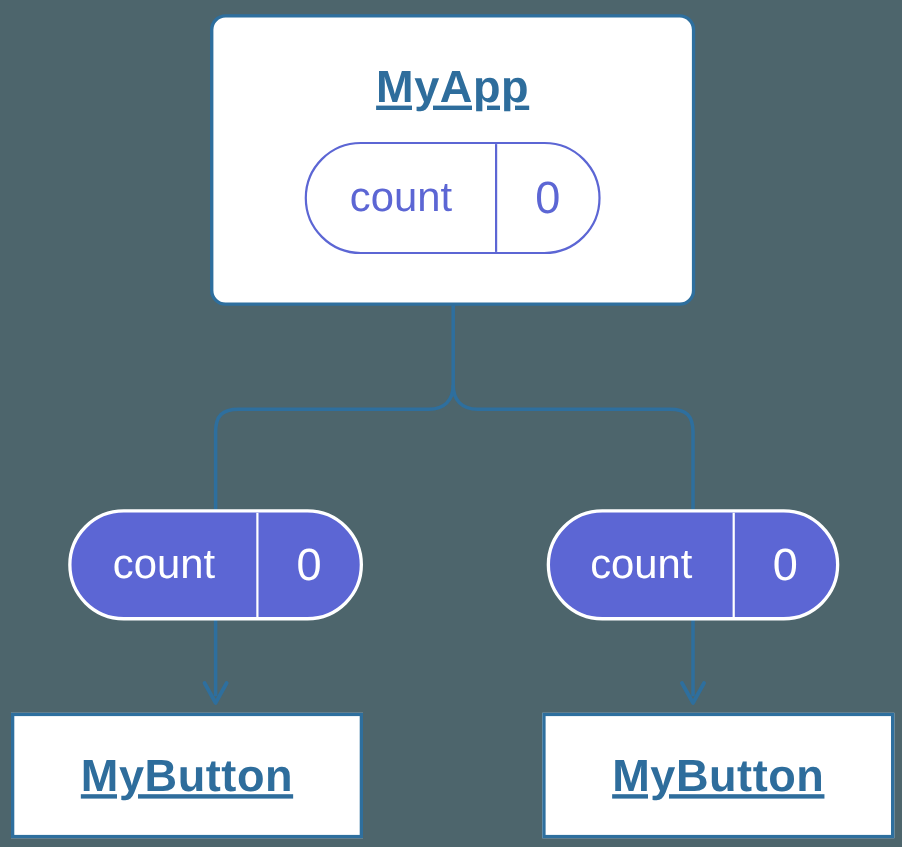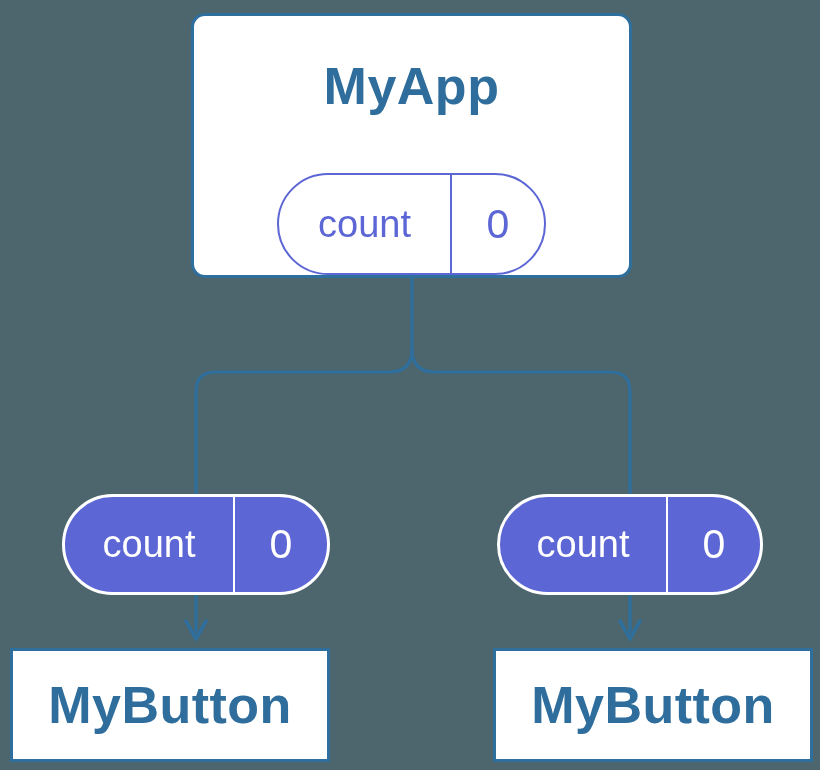--- a/index.html
+++ b/index.html
@@ -53,31 +53,31 @@
   .leaf-card {
     left: 10px; top: 648px;
     width: 320px; height: 114px;
     justify-content: center;
     border-radius: 0;
   }
   .leaf-card.right { left: 493px; }
 
   .component-title {
     color: var(--component-text-blue);
-    font-size: 52px;
+    font-size: 41px;
     font-weight: 700;
     letter-spacing: 0.5px;
+    text-decoration: underline;
   }
 
   .pill {
     display: flex;
     align-items: stretch;
     border-radius: 52px;
     overflow: hidden;
-    margin-top: 31px;
   }
   .pill-label, .pill-value {
     display: flex;
     align-items: center;
     justify-content: center;
   }
   .pill-label { flex: 1 1 auto; }
   .pill-value { flex: 0 0 94px; }
 
   

